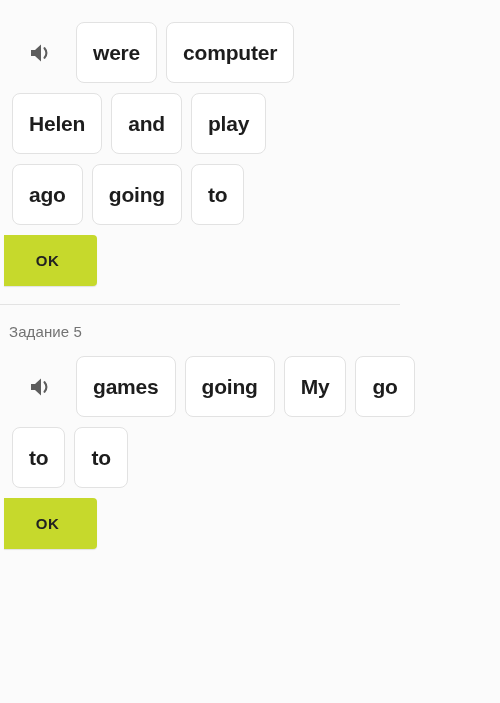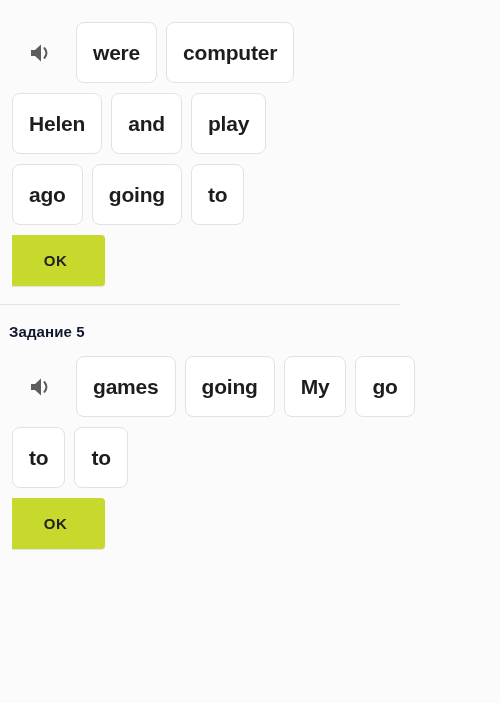--- a/index.html
+++ b/index.html
@@ -25,27 +25,27 @@
   
   .exercise {
     position: relative;
     box-sizing: border-box;
   }
   .exercise-4 { padding-top: 22px; }
   .exercise-5 { padding-top: 0; }
 
   .task-label {
     font-size: 15px;
-    color: #0f172a;
+    color: #737373;
     padding-left: 9px;
     padding-top: 17px;
     padding-bottom: 14px;
     letter-spacing: 0.1px;
     line-height: 20px;
-    font-weight: 700;
+    font-weight: 400;
   }
 
   .divider {
     height: 1px;
     background: #e3e3e3;
     width: 100%;
     margin: 0;
   }
 
   
@@ -105,21 +105,21 @@
     border-radius: 0 4px 4px 0;
     font-size: 15px;
     font-weight: 700;
     letter-spacing: 0.4px;
     padding: 17px 8px 17px 0;
     width: 93px;
     text-align: center;
     cursor: pointer;
     font-family: "Liberation Sans", sans-serif;
     box-shadow: 0 1px 1px rgba(0,0,0,0.10);
-    margin-left: 12px;
+    margin-left: 4px;
   }
   .ok-button .ok-inner {
     display: inline-block;
     padding-left: 2px;
   }
 </style>
 </head>
 <body>
 
 <div class="page">

